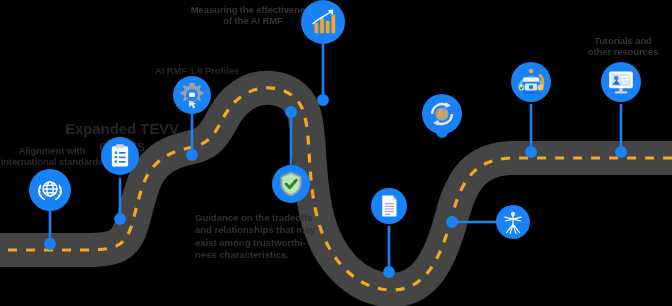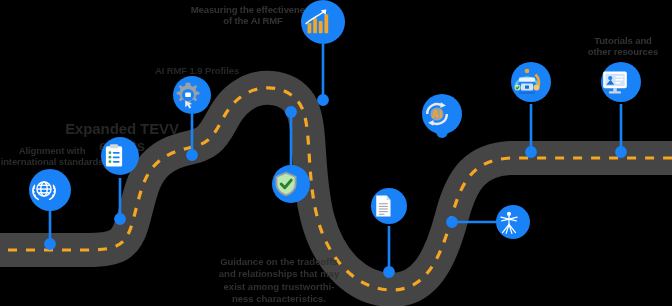--- a/index.html
+++ b/index.html
@@ -9,21 +9,21 @@
     background:#000000;
     overflow:hidden;
     font-family:"Liberation Sans", sans-serif;
   }
   #roadmap-svg{position:absolute;left:0;top:0;width:672px;height:306px;}
   .node{
     position:absolute;
     border-radius:50%;
     background:#1a82f7;
     transform:translate(-50%,-50%);
-    display:flex;align-items:center;justify-content:flex-start;
+    display:flex;align-items:center;justify-content:center;
     box-shadow:0 0 0 0 rgba(0,0,0,0);
   }
   .node svg{display:block;}
 
   
   .label{
     position:absolute;
     color:#2b2b2b;
     font-weight:bold;
     line-height:1.12;
@@ -31,29 +31,28 @@
     white-space:pre-line;
     letter-spacing:-0.1px;
     transform:translate(-50%,0);
     pointer-events:none;
   }
   .label.l-dim{color:#262626;}
   .label.l-mid{color:#333333;}
 
   .centerblock{
     position:absolute;
-    text-align:center;
+    text-align:left;
     color:#303030;
     font-weight:bold;
     font-size:9.5px;
     line-height:1.30;
     white-space:pre-line;
     transform:translate(-50%,0);
     pointer-events:none;
-    margin-top:44px;
   }
 </style>
 </head>
 <body>
 
 <div id="stage">
 
   <svg id="roadmap-svg" viewBox="0 0 672 306">
     <defs>
       <path id="roadline" d="M -10,250

